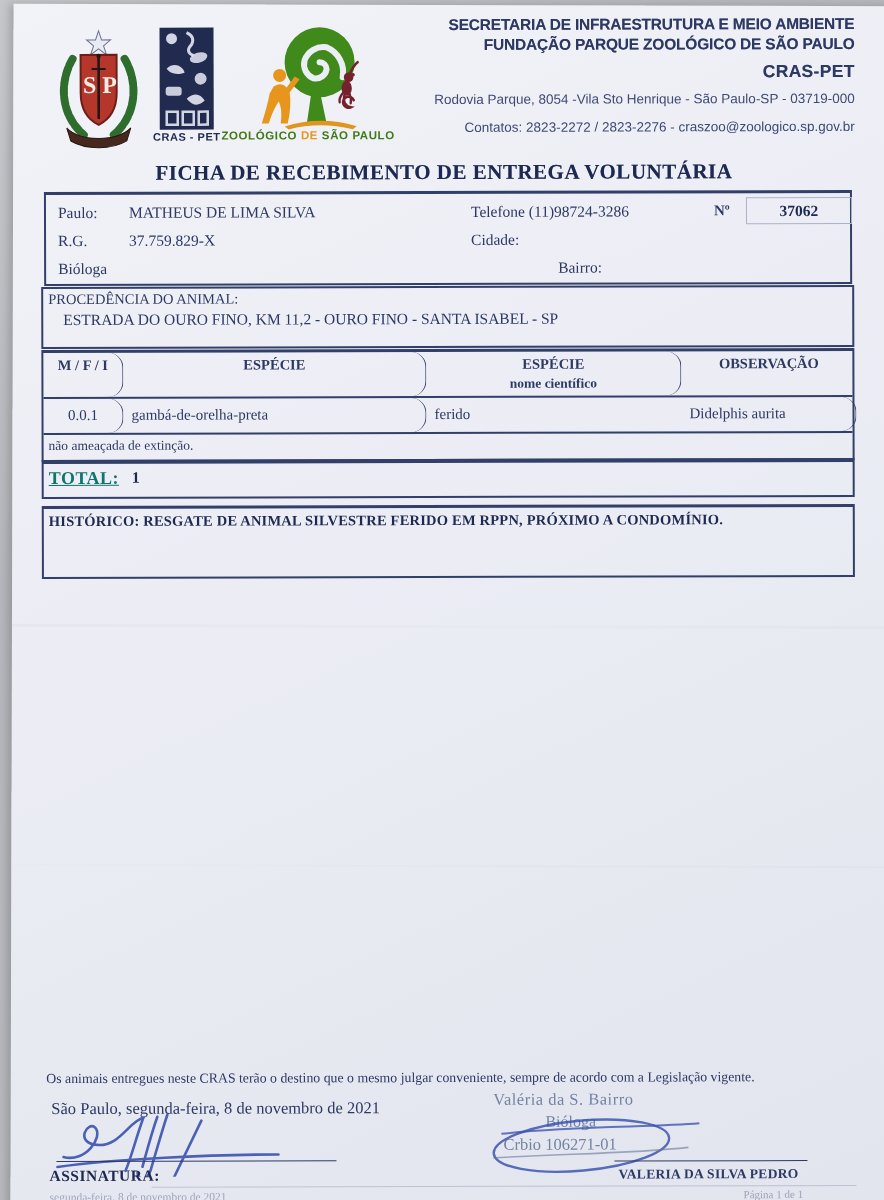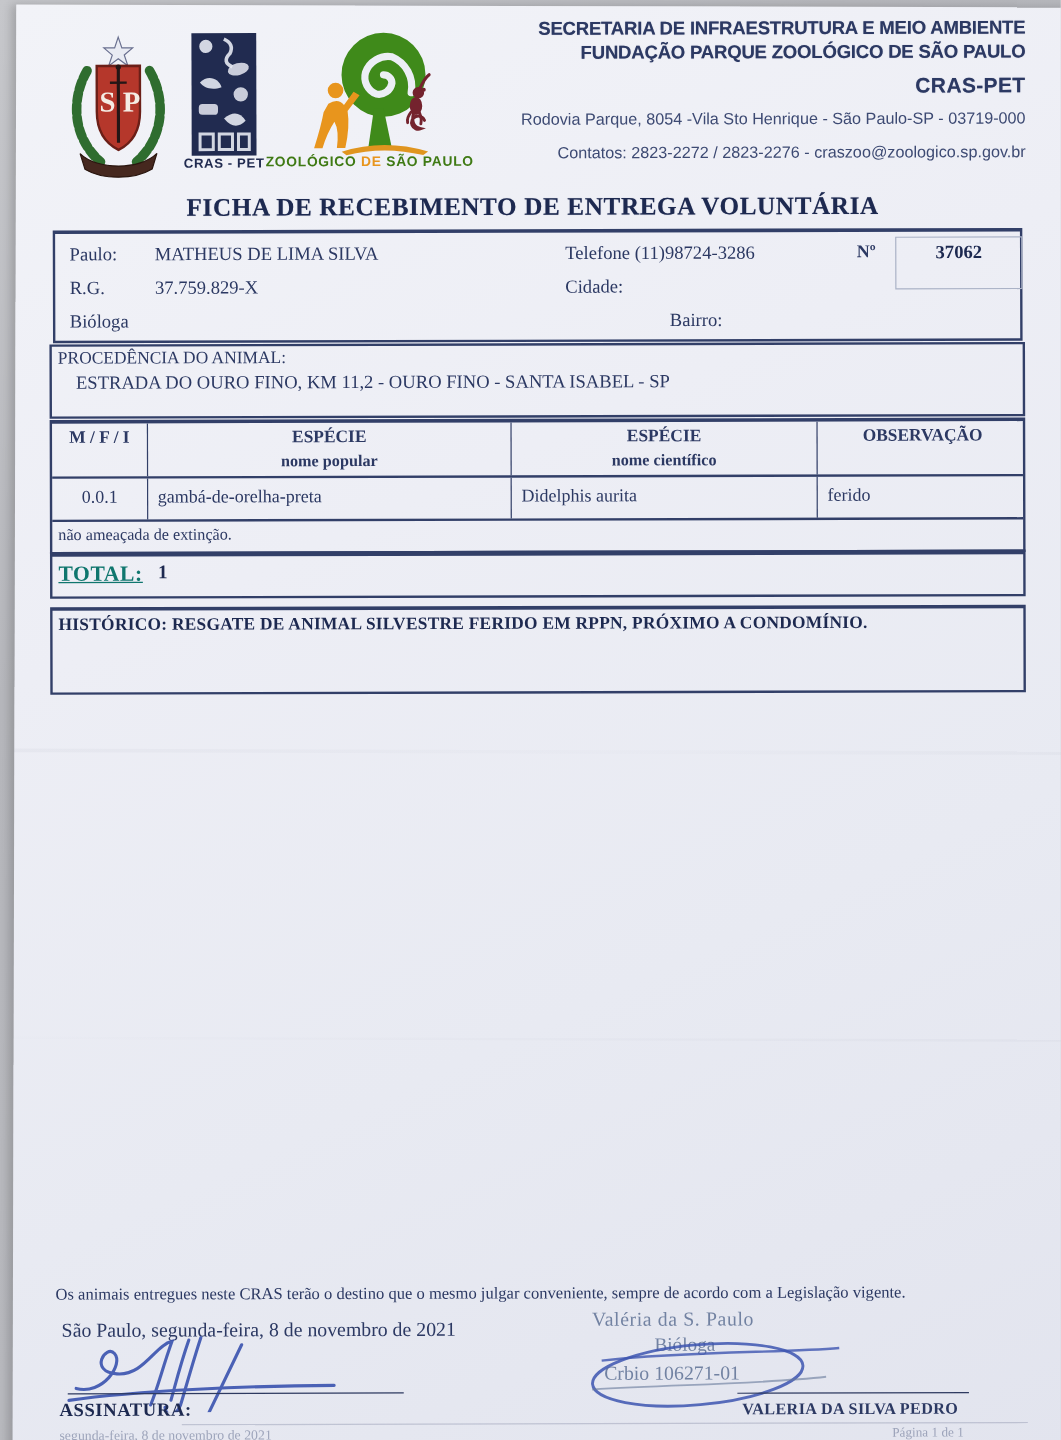--- a/index.html
+++ b/index.html
@@ -24,21 +24,21 @@
   .hdr-bold{font-weight:bold;color:#2c3963;letter-spacing:-.2px;}
   .hdr-reg{color:#3d4a73;}
   
   .formbox{border:2px solid #323f68;box-sizing:border-box;}
   .label{font-size:15.5px;}
   .val{font-size:15.5px;}
   
   #species-table{left:42px;top:349px;width:813px;box-sizing:border-box;border:2px solid #323f68;border-top-width:3px;background:transparent;}
   .trow{display:grid;grid-template-columns:80px 303px 255px 175px;}
   .tcell{box-sizing:border-box;padding:4px 8px;}
-  .cdiv{border-right:1.5px solid #323f68;}
+  .cdiv{border-right:1.5px solid #323f68;border-radius:15px;}
   .thead .tcell{text-align:center;font-weight:bold;}
   .th-title{font-size:14.5px;font-weight:bold;}
   .th-sub{font-size:13.5px;font-weight:bold;margin-top:3px;}
   .thead{border-bottom:2px solid #323f68;min-height:42px;}
   .tdata{border-bottom:2px solid #323f68;min-height:34px;}
   .tdata .tcell{font-size:15px;padding-top:8px;}
   .tnote{font-size:13.5px;padding:3px 0 6px 5px;}
   .zoo-green{color:#3f7a14;}
   .zoo-orange{color:#e8951d;}
   .faint{color:rgba(58,72,112,.42);}
@@ -104,73 +104,72 @@
   <div class="abs sans hdr-reg" style="right:28px;top:92px;font-size:13.5px;">Rodovia Parque, 8054 -Vila Sto Henrique - São Paulo-SP - 03719-000</div>
   <div class="abs sans hdr-reg" style="right:28px;top:120px;font-size:13.5px;">Contatos: 2823-2272 / 2823-2276 - craszoo@zoologico.sp.gov.br</div>
 
   <div class="abs soft" style="left:45px;top:160px;width:800px;text-align:center;font-size:21px;font-weight:bold;letter-spacing:.5px;color:#1d2950;">FICHA DE RECEBIMENTO DE ENTREGA VOLUNTÁRIA</div>
 
   <div class="abs formbox" style="left:45px;top:191px;width:808px;height:94px;border-top-width:3px;">
     <div class="abs label" style="left:12px;top:9px;">Paulo:</div>
     <div class="abs val" style="left:83px;top:9px;">MATHEUS DE LIMA SILVA</div>
     <div class="abs label" style="left:425px;top:9px;">Telefone (11)98724-3286</div>
     <div class="abs" style="left:668px;top:9px;font-size:15px;font-weight:bold;">Nº</div>
-    <div class="abs" style="left:700px;top:4px;width:106px;height:44px;border:1.5px solid #aab2c6;box-sizing:border-box;text-align:center;font-weight:bold;font-size:15.5px;padding-top:4px;color:#1d2950;">37062</div>
+    <div class="abs" style="left:700px;top:4px;width:106px;height:27px;border:1.5px solid #aab2c6;box-sizing:border-box;text-align:center;font-weight:bold;font-size:15.5px;padding-top:4px;color:#1d2950;">37062</div>
     <div class="abs label" style="left:12px;top:37px;">R.G.</div>
     <div class="abs val" style="left:83px;top:37px;">37.759.829-X</div>
     <div class="abs label" style="left:425px;top:37px;">Cidade:</div>
     <div class="abs label" style="left:12px;top:65px;">Bióloga</div>
     <div class="abs label" style="left:512px;top:65px;">Bairro:</div>
   </div>
 
   <div class="abs formbox" style="left:42px;top:286px;width:813px;height:62px;">
     <div class="abs" style="left:5px;top:2px;font-size:14.5px;">PROCEDÊNCIA DO ANIMAL:</div>
     <div class="abs" style="left:20px;top:22px;font-size:15.5px;">ESTRADA DO OURO FINO, KM 11,2 - OURO FINO - SANTA ISABEL - SP</div>
   </div>
 
   <div id="species-table" class="abs">
     <div class="trow thead">
       <div class="tcell cdiv">
           <div class="th-title">M / F / I</div>
         </div>
       <div class="tcell cdiv">
           <div class="th-title">ESPÉCIE</div>
-          <div class="th-sub">nome popular</div>
         </div>
       <div class="tcell cdiv">
           <div class="th-title">ESPÉCIE</div>
           <div class="th-sub">nome científico</div>
         </div>
       <div class="tcell">
           <div class="th-title">OBSERVAÇÃO</div>
         </div>
     </div>
     <div class="trow tdata">
       <div class="tcell cdiv" style="text-align:center;">0.0.1</div>
       <div class="tcell cdiv">gambá-de-orelha-preta</div>
+      <div class="tcell">ferido</div>
       <div class="tcell cdiv">Didelphis aurita</div>
-      <div class="tcell">ferido</div>
     </div>
     <div class="tnote">não ameaçada de extinção.</div>
   </div>
 
   <div class="abs formbox" style="left:42px;top:459px;width:813px;height:39px;border-width:2.5px;border-top-width:4px;">
     <span class="abs" style="left:5px;top:4px;font-size:18px;font-weight:bold;letter-spacing:.5px;color:#0f766e;text-decoration:underline;">TOTAL:</span>
     <span class="abs" style="left:88px;top:5px;font-size:16px;font-weight:bold;color:#1d2950;">1</span>
   </div>
 
   <div class="abs formbox" style="left:42px;top:505px;width:813px;height:73px;border-top-width:3px;">
     <div class="abs" style="left:5px;top:4px;font-size:14.5px;font-weight:bold;letter-spacing:.2px;color:#1d2950;">HISTÓRICO: RESGATE DE ANIMAL SILVESTRE FERIDO EM RPPN, PRÓXIMO A CONDOMÍNIO.</div>
   </div>
 
   <div class="abs" style="left:45px;top:1070px;font-size:13.8px;">Os animais entregues neste CRAS terão o destino que o mesmo julgar conveniente, sempre de acordo com a Legislação vigente.</div>
   <div class="abs" style="left:50px;top:1098px;font-size:16.5px;">São Paulo,  segunda-feira, 8 de novembro de 2021</div>
 
   <div class="abs" style="left:492px;top:1090px;width:220px;color:#66789a;opacity:.9;">
-    <div style="font-size:16.5px;letter-spacing:.5px;">Valéria da S. Paulo</div>
+    <div style="font-size:16.5px;letter-spacing:.5px;">Valéria da S. Bairro</div>
     <div style="font-size:16px;margin:3px 0 0 52px;">Bióloga</div>
     <div style="font-size:16.5px;margin:4px 0 0 10px;">Crbio 106271-01</div>
   </div>
   <svg class="abs" style="left:462px;top:1098px;" width="250" height="90" viewBox="0 0 250 90">
     <ellipse cx="118" cy="48" rx="88" ry="25" fill="none" stroke="#3d55b0" stroke-width="2.4" opacity=".85" transform="rotate(-5 118 48)"></ellipse>
     <path d="M38,36 C110,28 190,30 236,26" fill="none" stroke="#3d55b0" stroke-width="2" opacity=".8"></path>
     <path d="M30,60 C100,56 170,56 225,50" fill="none" stroke="#66789a" stroke-width="1.6" opacity=".6"></path>
   </svg>
 
   <svg class="abs" style="left:52px;top:1112px;" width="300" height="64" viewBox="0 0 300 64">

